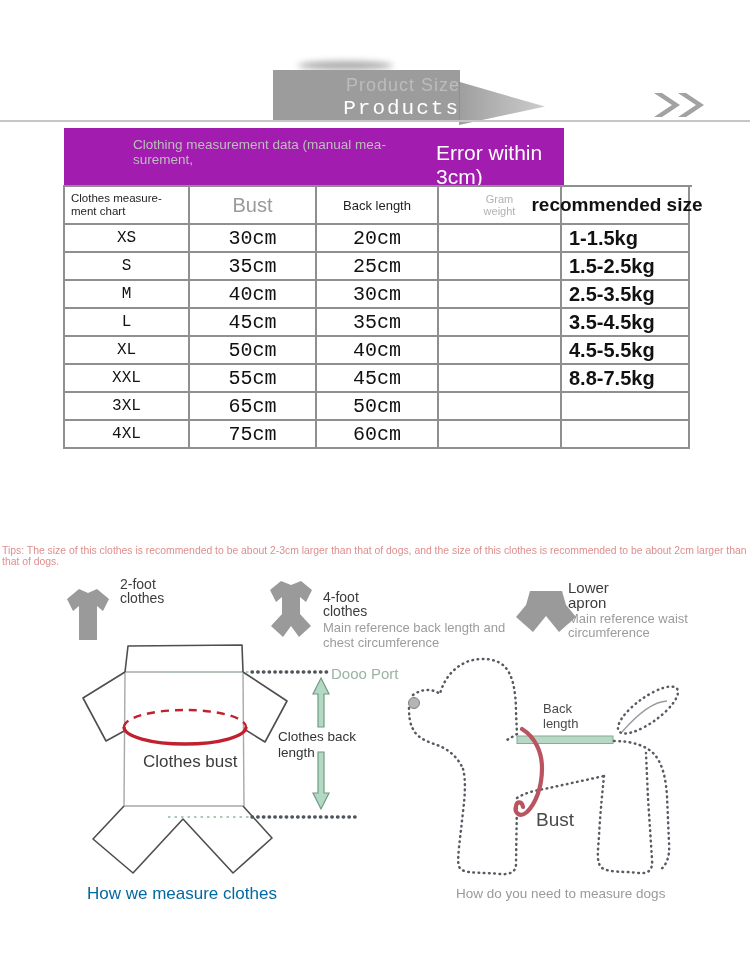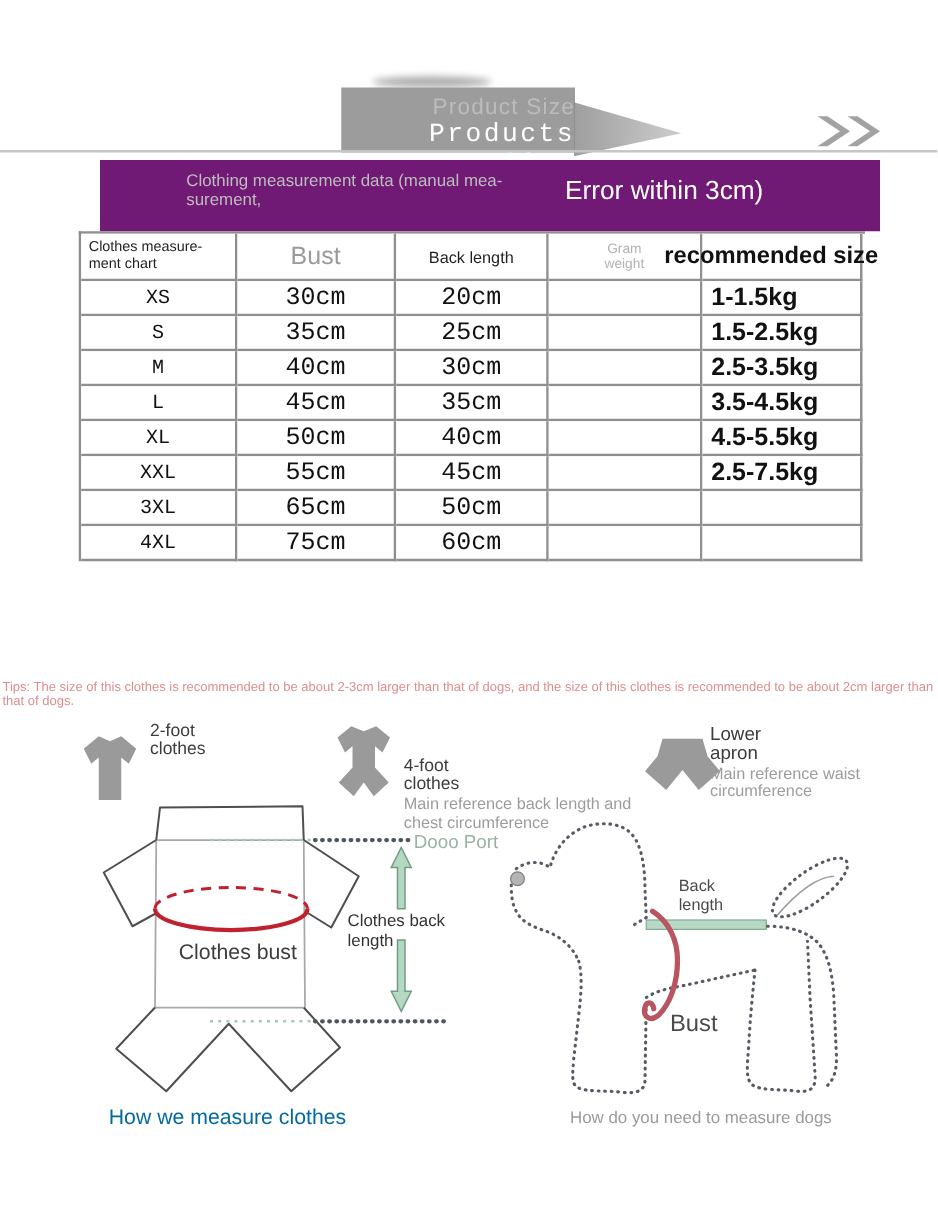--- a/index.html
+++ b/index.html
@@ -13,21 +13,21 @@
   #banner{left:273px;top:70px;width:187px;height:52px;background:#9c9c9c;text-align:right;}
   #banner-sub{margin-top:5px;font-size:18px;color:#bcbcbc;letter-spacing:1px;}
   #banner-title{margin-top:1px;font-family:"Liberation Mono",monospace;font-size:21px;color:#ffffff;letter-spacing:2px;}
   #banner-shadow{left:459px;top:79px;width:86px;height:46px;
     background:linear-gradient(to right,#8d8d8d,#c4c4c4);
     clip-path:polygon(0 6%,100% 60%,0 100%);opacity:.85;}
   #chevrons{left:653px;top:92px;}
   #sepline{left:0;top:120px;width:750px;height:2px;background:#c6c6c6;}
 
   
-  #hdr-banner{left:80px;top:128px;width:624px;height:57px;background:#701a75;}
+  #hdr-banner{left:64px;top:128px;width:500px;height:57px;background:#a21caf;}
   #hdr-note{left:69px;top:9px;width:300px;font-size:13.5px;line-height:15px;color:#bdbdbd;}
   #hdr-error{left:372px;top:13px;font-size:21px;color:#ffffff;}
   .pre{white-space:pre-line;}
 
   
   #size-table{left:63px;top:185px;width:627px;border-top:2px solid #8f8f8f;border-left:2px solid #8f8f8f;}
   .trow{display:grid;grid-template-columns:125px 127px 122px 123px 128px;}
   .cell{border-right:2px solid #8f8f8f;border-bottom:2px solid #8f8f8f;box-sizing:border-box;
         display:flex;align-items:center;justify-content:center;overflow:visible;background:#fff;}
   .hrow .cell{height:38px;}
@@ -41,21 +41,21 @@
   .c-size{font-family:"Liberation Mono",monospace;font-size:16px;color:#111;}
   .c-cm{font-family:"Liberation Mono",monospace;font-size:20px;color:#111;}
   .c-kg{font-size:20px;font-weight:bold;color:#111;justify-content:flex-start;padding-left:7px;white-space:nowrap;}
 
   #tips{left:2px;top:545px;width:746px;font-size:10.4px;color:#de8e8e;}
 
   
   .legend-title{font-size:14px;line-height:14px;color:#3c3c3c;}
   .legend-desc{font-size:14px;line-height:15px;color:#9c9c9c;margin-top:2px;}
   #lg1{left:120px;top:577px;width:200px;}
-  #lg2{left:323px;top:605px;width:190px;}
+  #lg2{left:323px;top:590px;width:190px;}
   #lg2 .legend-desc{font-size:13px;}
   #lg3{left:568px;top:580px;width:140px;}
   #lg3 .legend-title{font-size:15px;line-height:15px;}
   #lg3 .legend-desc{font-size:13px;line-height:14px;}
   #icon1{left:57px;top:583px;}
   #icon2{left:258px;top:578px;}
   #icon3{left:514px;top:587px;}
 
   
   #lbl-doooport{left:331px;top:665px;font-size:15px;color:#9ab3a4;}
@@ -138,21 +138,21 @@
           <div class="cell c-cm">50cm</div>
           <div class="cell c-cm">40cm</div>
           <div class="cell c-gram"></div>
           <div class="cell c-kg">4.5-5.5kg</div>
         </div>
         <div class="trow drow">
           <div class="cell c-size">XXL</div>
           <div class="cell c-cm">55cm</div>
           <div class="cell c-cm">45cm</div>
           <div class="cell c-gram"></div>
-          <div class="cell c-kg">2.5-7.5kg</div>
+          <div class="cell c-kg">8.8-7.5kg</div>
         </div>
         <div class="trow drow">
           <div class="cell c-size">3XL</div>
           <div class="cell c-cm">65cm</div>
           <div class="cell c-cm">50cm</div>
           <div class="cell c-gram"></div>
           <div class="cell c-kg"></div>
         </div>
         <div class="trow drow">
           <div class="cell c-size">4XL</div>

